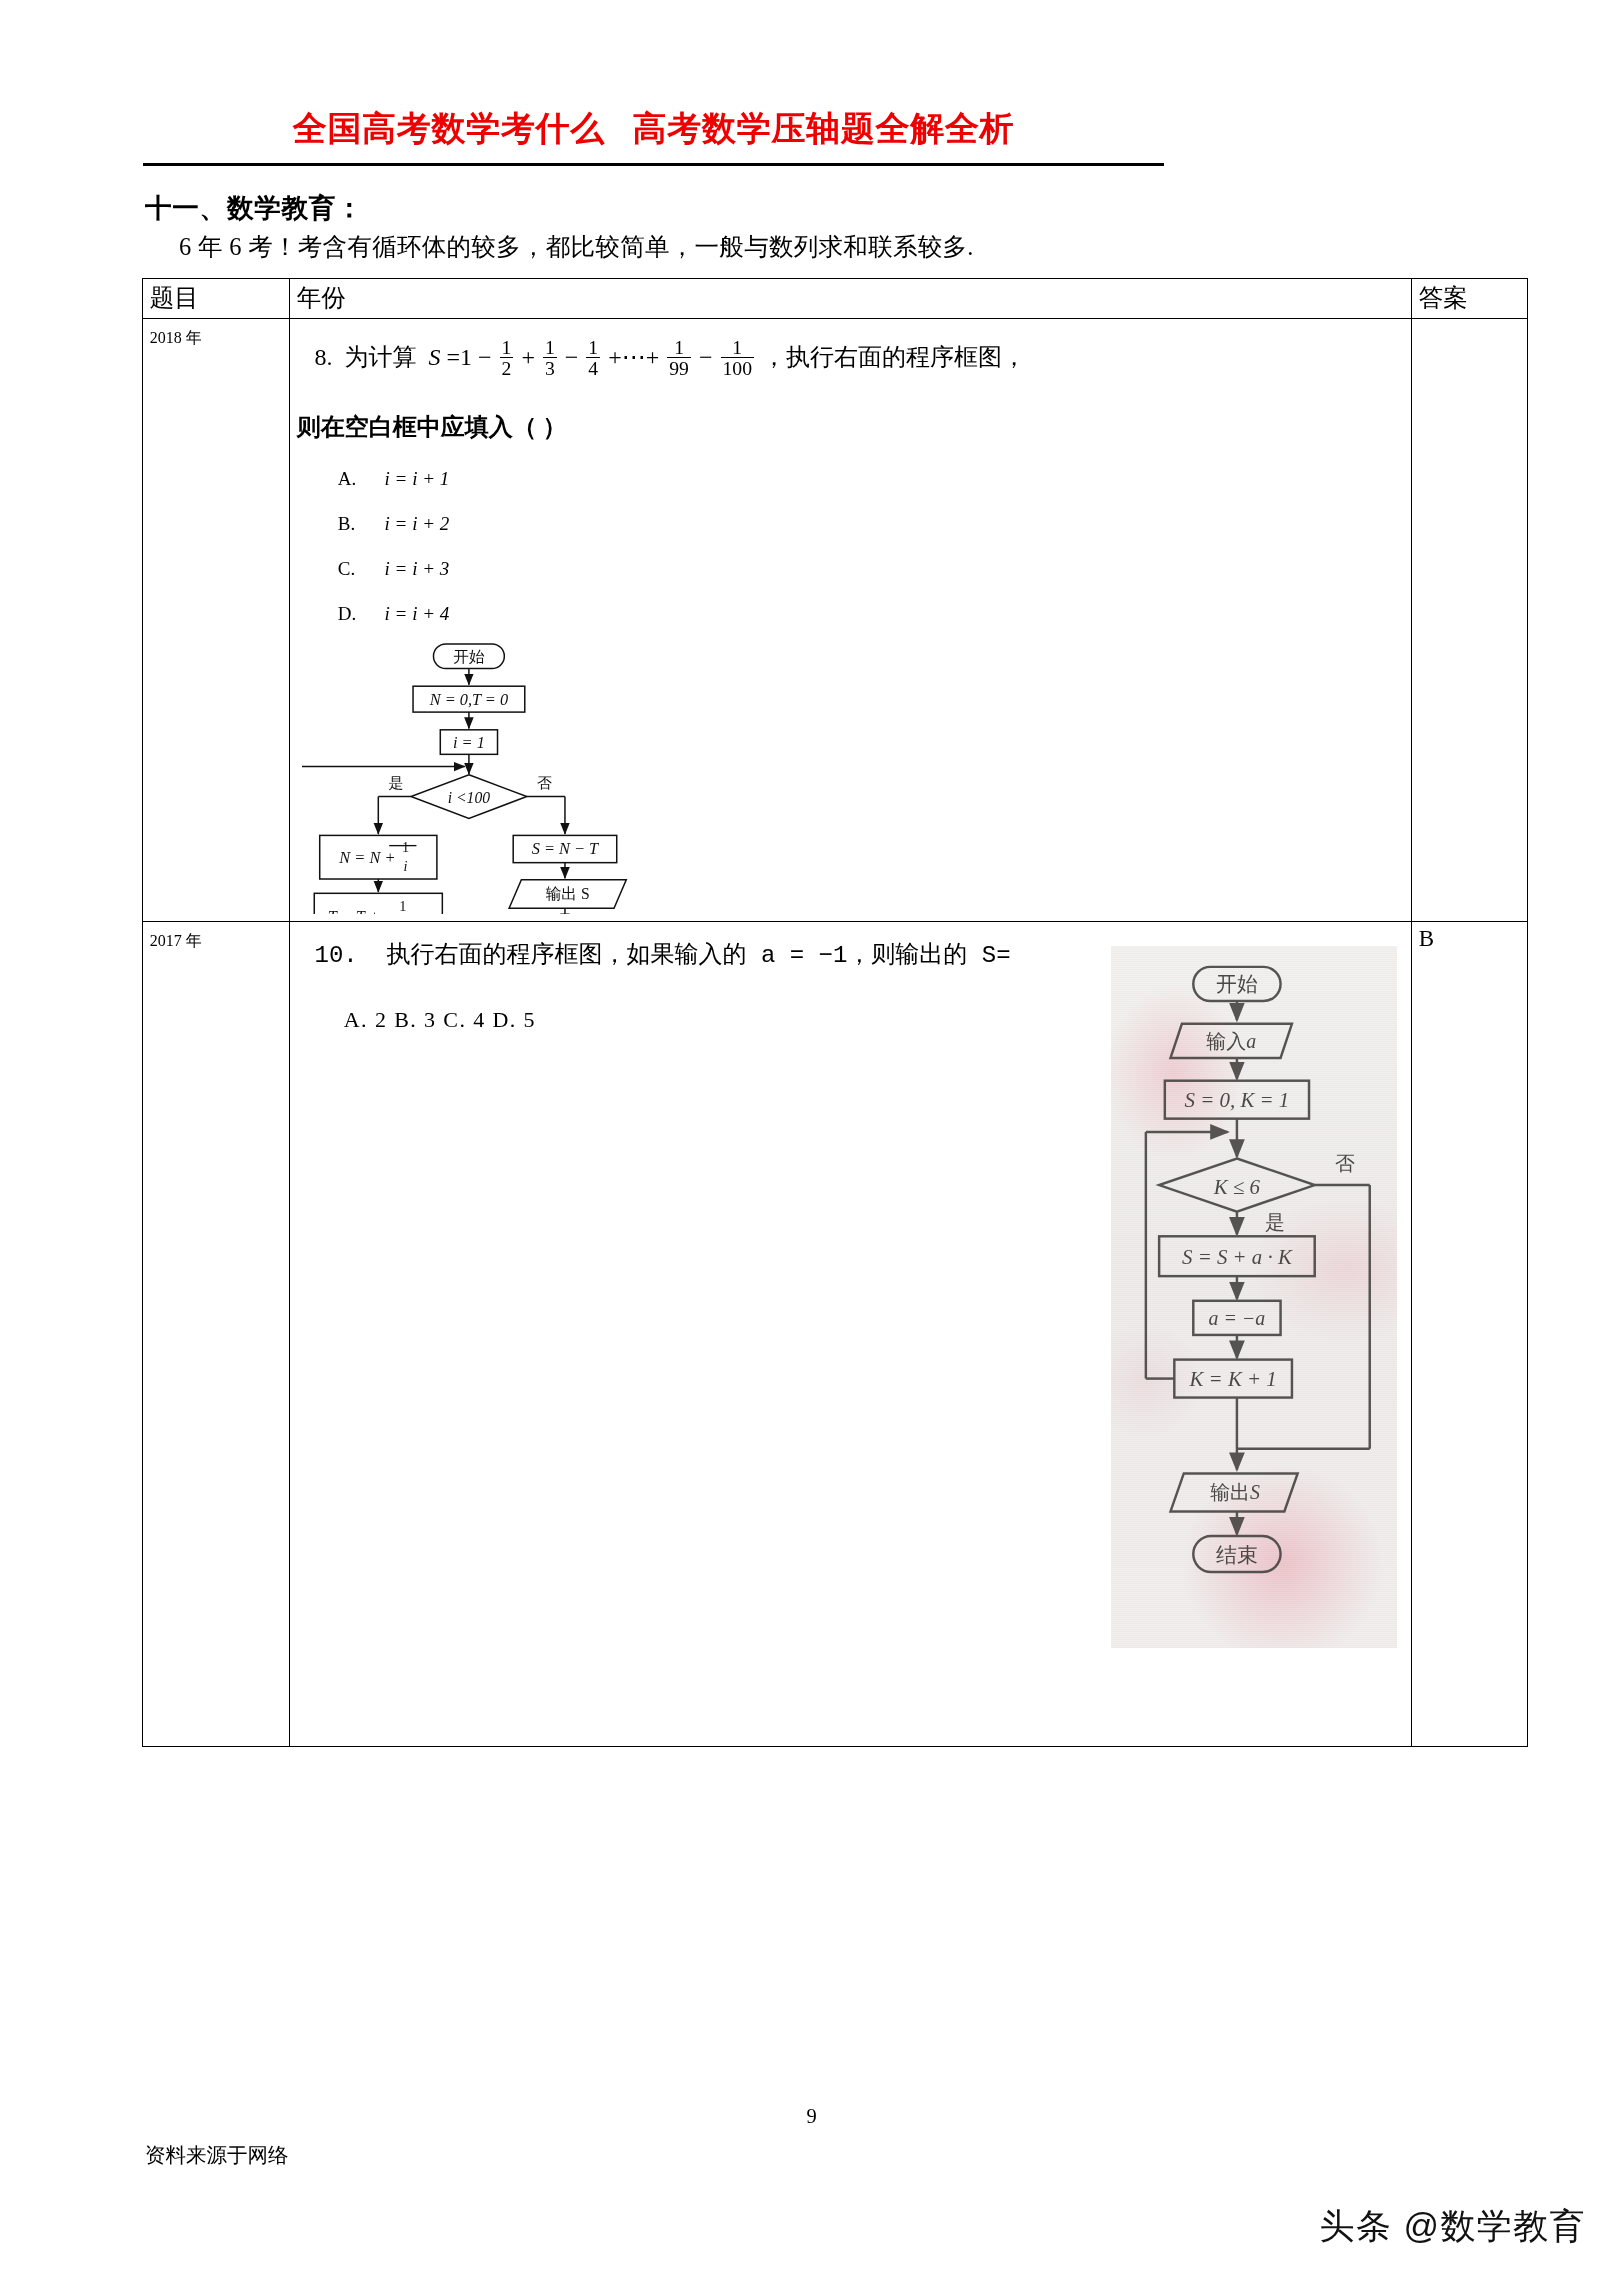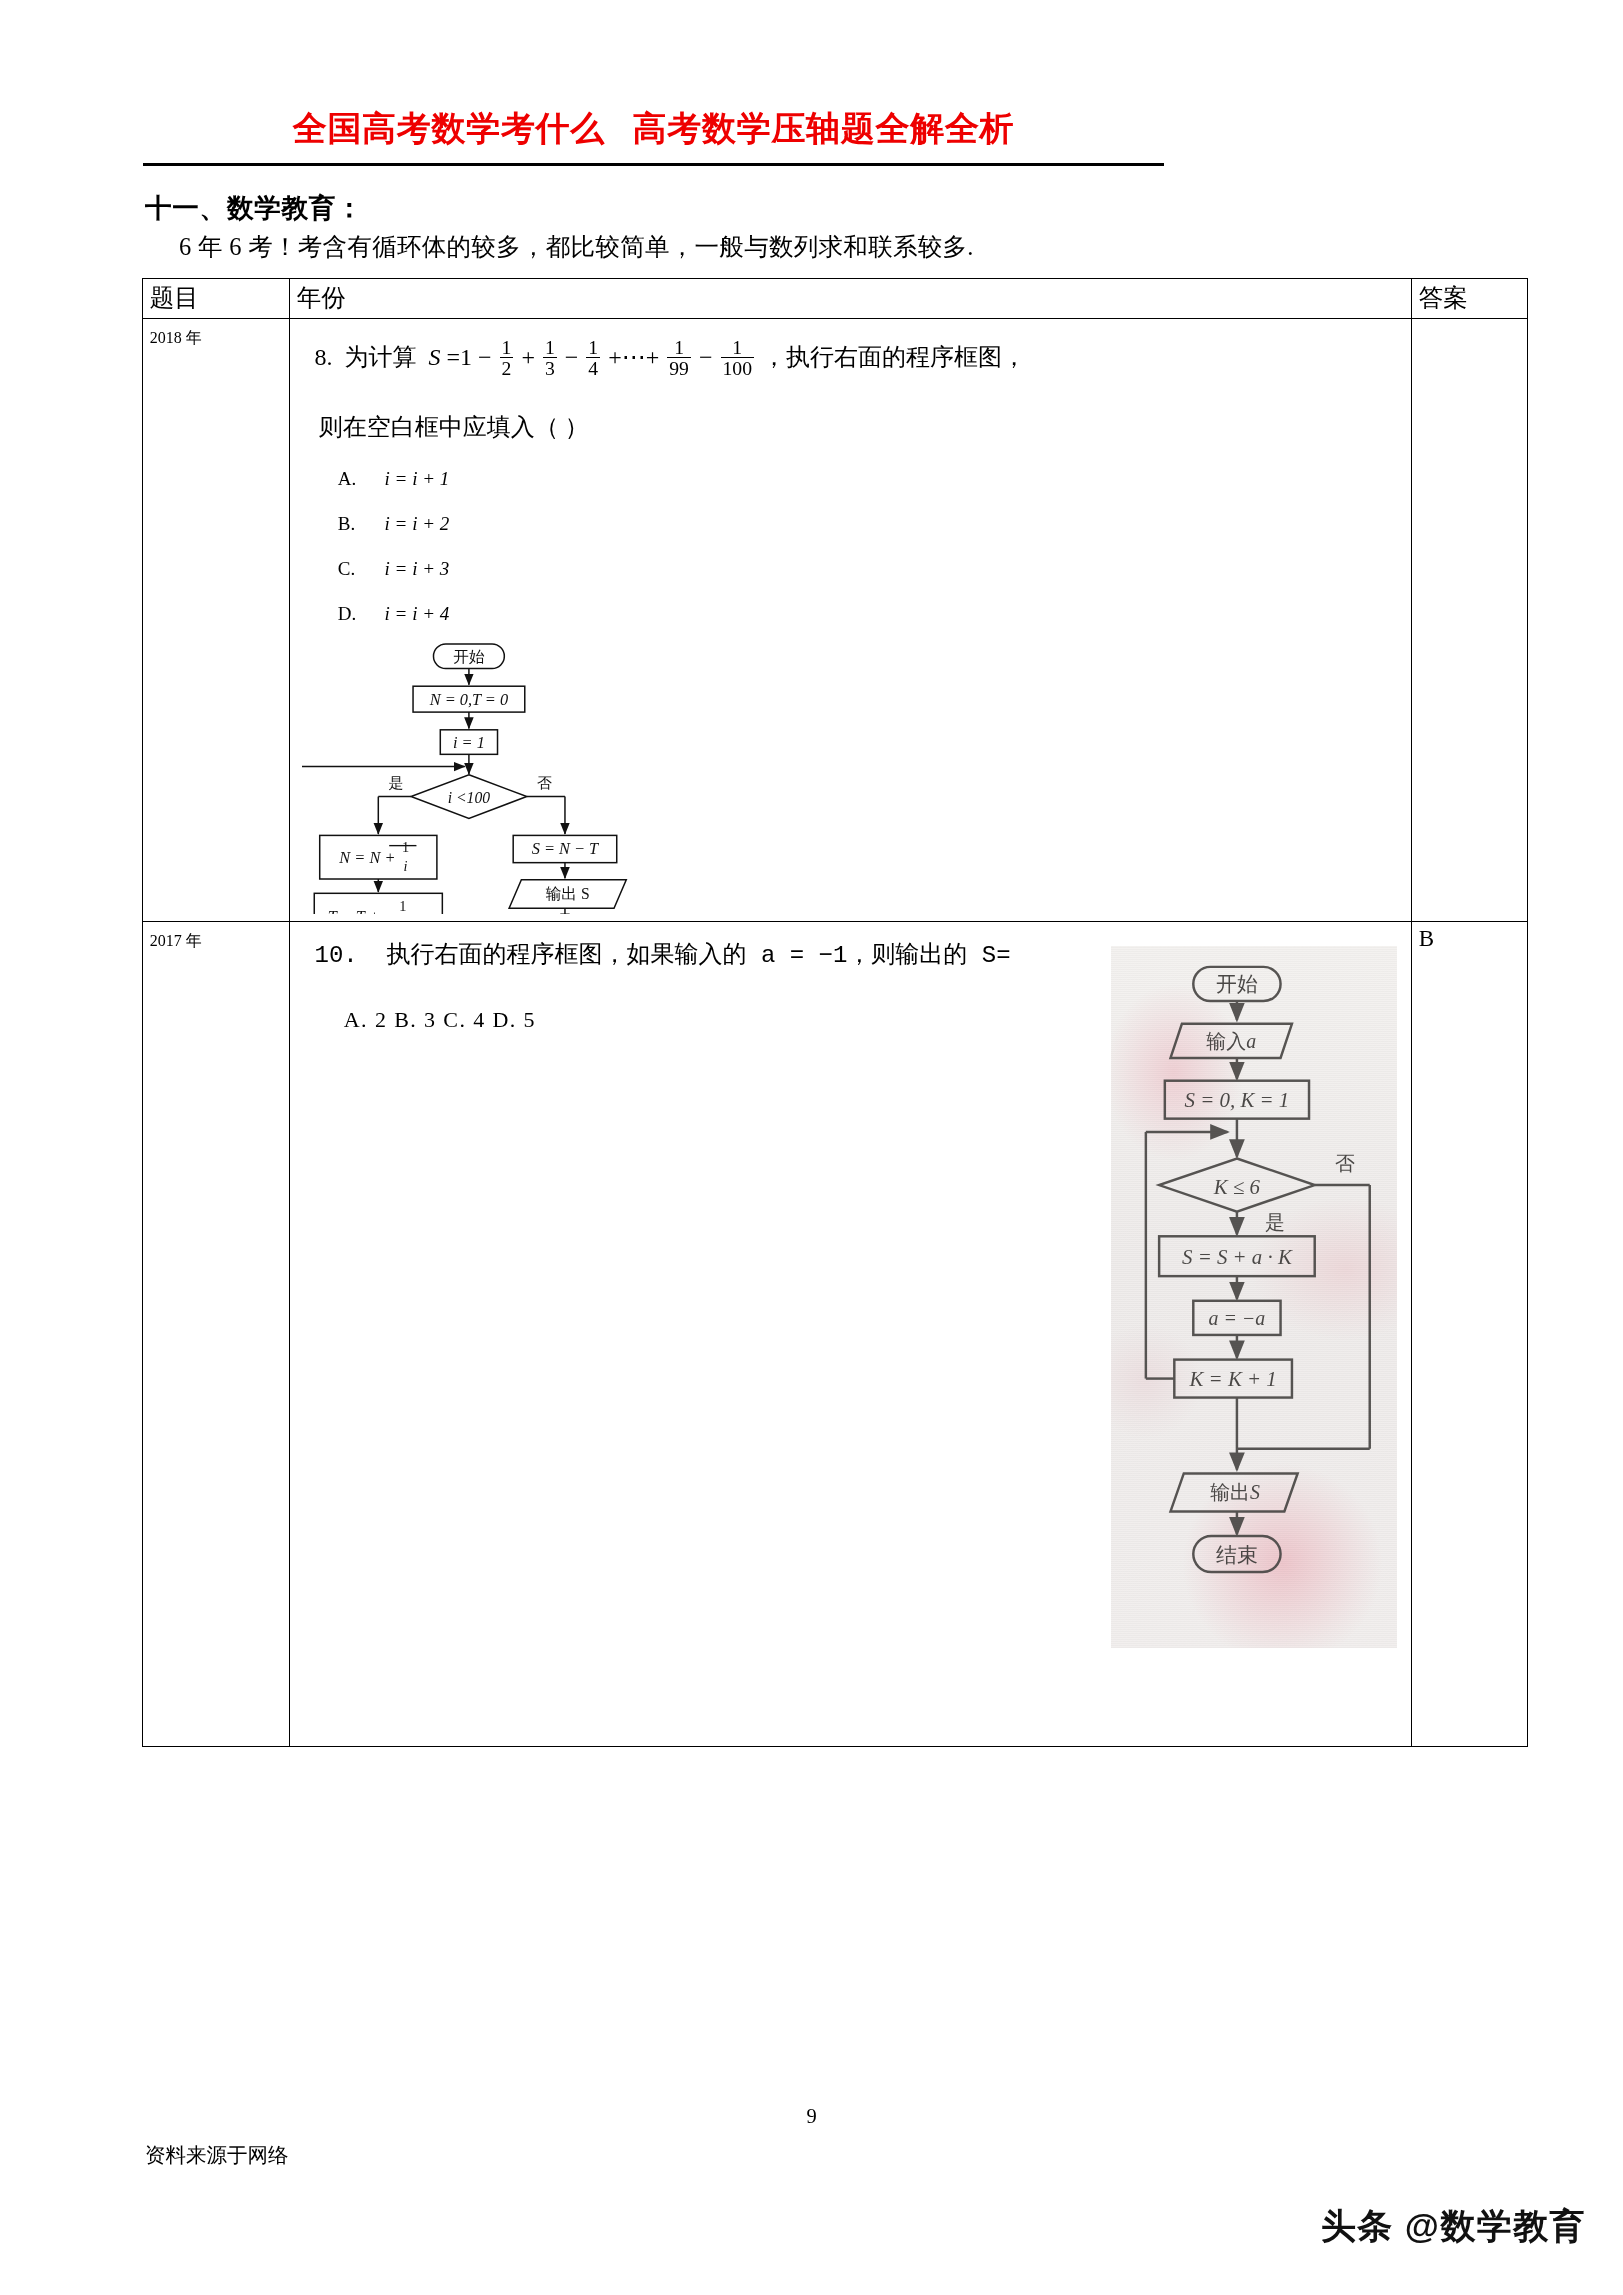--- a/index.html
+++ b/index.html
@@ -147,21 +147,21 @@
   }
   #source-note {
     position: absolute;
     left: 145px; top: 2141px;
     font-size: 20.5px;
   }
   #watermark {
     position: absolute;
     right: 37px; top: 2203px;
     font-family: "Liberation Sans", "DejaVu Sans", sans-serif;
-    font-weight: bold;
+    font-weight: normal;
     font-size: 35px;
     letter-spacing: 1.4px;
     color: #111111;
   }
 </style>
 </head>
 <body>
 
 <div id="doc-header">
   <div id="header-title">全国高考数学考什么   高考数学压轴题全解全析</div>
@@ -209,21 +209,21 @@
             <span class="frac"><span class="num">1</span><span class="den">3</span></span>
             <span>−</span>
             <span class="frac"><span class="num">1</span><span class="den">4</span></span>
             <span>+⋯+</span>
             <span class="frac"><span class="num">1</span><span class="den">99</span></span>
             <span>−</span>
             <span class="frac"><span class="num">1</span><span class="den">100</span></span>
             <span>，执行右面的程序框图，</span>
           </div>
 
-          <div class="prob-line" style="margin-top:30px;margin-left:22px;">则在空白框中应填入（      ）</div>
+          <div class="prob-line" style="margin-top:30px;margin-left:0;font-weight:bold;">则在空白框中应填入（      ）</div>
 
           <div class="choice">
             <span class="lbl">A.</span>
             <span class="mathi">i = i + 1</span>
           </div>
           <div class="choice">
             <span class="lbl">B.</span>
             <span class="mathi">i = i + 2</span>
           </div>
           <div class="choice">

